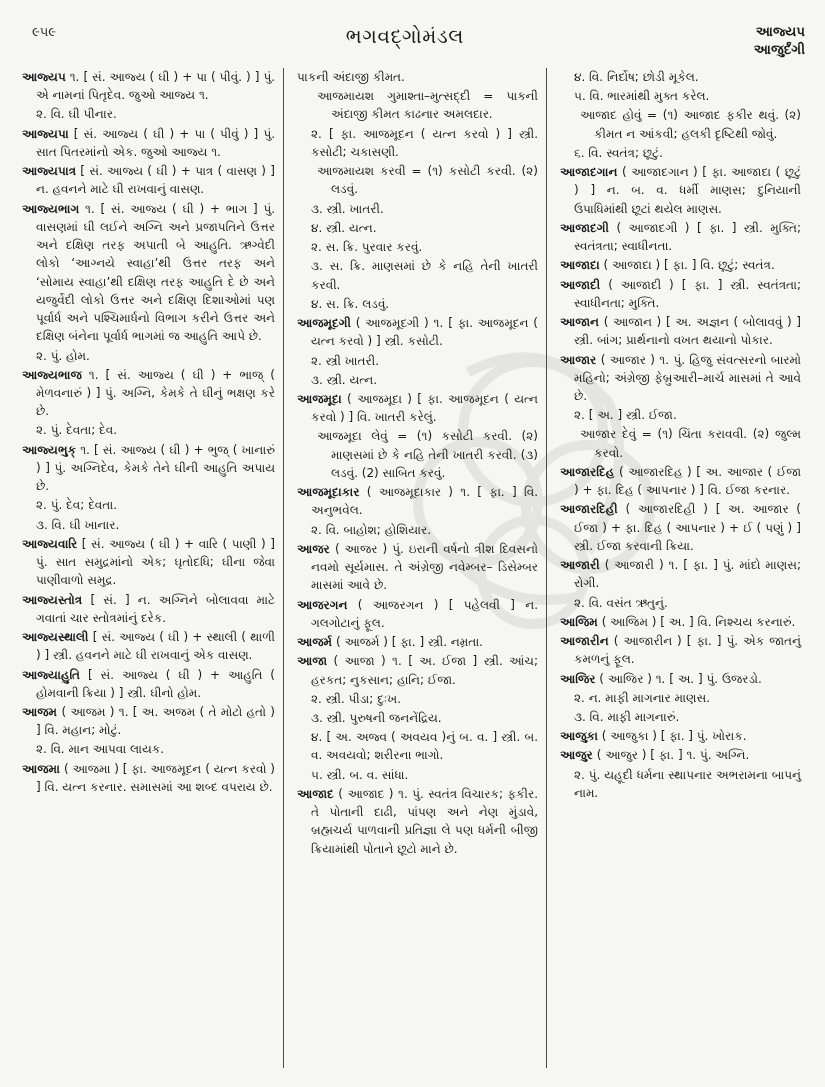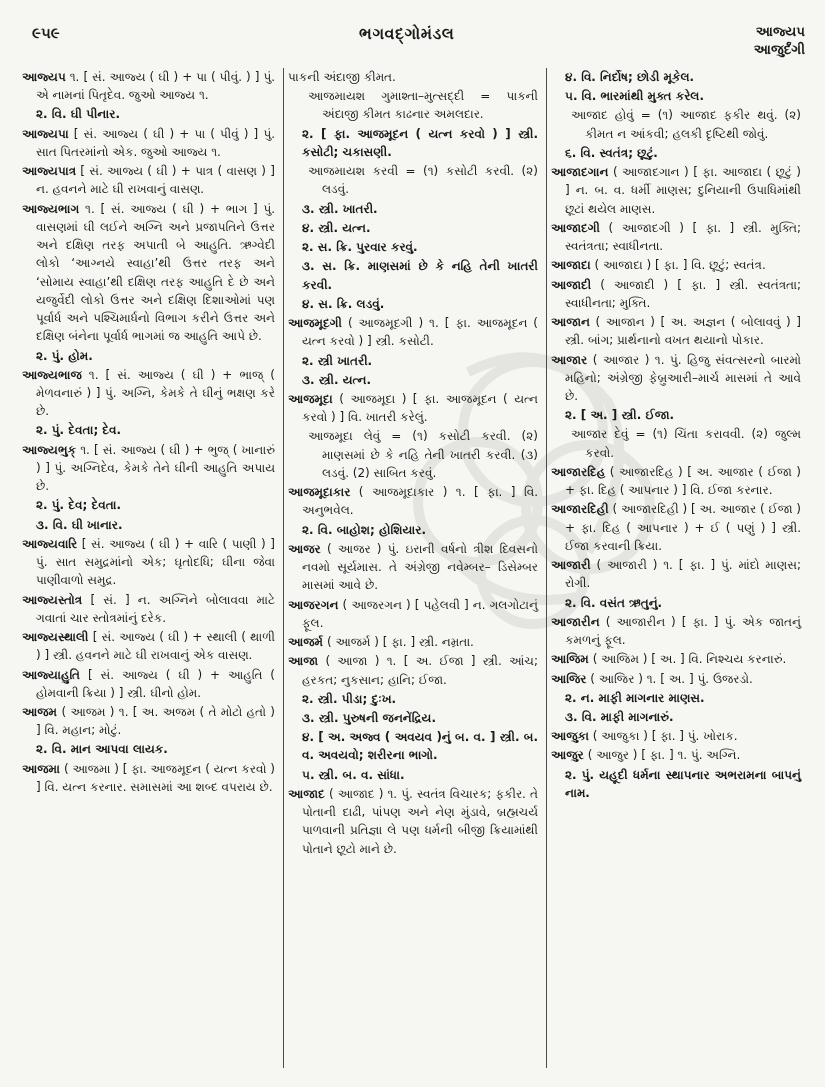--- a/index.html
+++ b/index.html
@@ -16,41 +16,41 @@
     color:var(--ink);
     font-family:"DejaVu Sans","Liberation Sans",sans-serif;
     position:relative;
     overflow:hidden;
   }
   .page{position:relative;width:825px;height:1087px;padding:22px 16px 10px 20px;}
   .header{
     display:flex;justify-content:space-between;align-items:flex-start;
     height:44px;margin-bottom:2px;
   }
-  .page-number{font-weight:bold;font-size:15px;padding-left:12px;padding-top:2px;}
-  .book-title{font-weight:bold;font-size:16px;letter-spacing:.5px;padding-top:2px;}
+  .page-number{font-weight:normal;font-size:13px;padding-left:12px;padding-top:2px;}
+  .book-title{font-weight:normal;font-size:20px;letter-spacing:.5px;padding-top:2px;}
   .running-head{
     text-align:right;font-weight:bold;font-size:13.5px;line-height:1.35;
     padding-right:4px;
   }
   .columns{
     position:relative;z-index:1;
     display:flex;height:1000px;
   }
   .col{
     width:263px;
     padding:0 8px 0 2px;
     font-size:12px;
     line-height:1.52;
     text-align:justify;
   }
-  .col + .col{border-left:1px solid var(--divider);padding-left:4px;}
+  .col + .col{border-left:1px solid var(--divider);padding-left:13px;}
   .col p{margin-bottom:1px;}
   p.entry{padding-left:14px;text-indent:-14px;}
-  p.sense{padding-left:14px;font-weight:bold;}
+  p.sense{padding-left:14px;}
   p.idiom{padding-left:34px;text-indent:-14px;}
   p.cont{padding-left:0;}
   .headword{font-weight:bold;}
   .watermark{
     position:absolute;z-index:0;
     left:408px;top:312px;width:250px;height:320px;
     pointer-events:none;
   }
 </style>
 </head>
@@ -136,22 +136,22 @@
         <p class="entry"><span class="headword">આજાદા</span> ( આજાદા ) [ ફા. ] વિ. છૂટું; સ્વતંત્ર.</p>
         <p class="entry"><span class="headword">આજાદી</span> ( આજાદી ) [ ફા. ] સ્ત્રી. સ્વતંત્રતા; સ્વાધીનતા; મુક્તિ.</p>
         <p class="entry"><span class="headword">આજાન</span> ( આજાન ) [ અ. અજ્ઞન ( બોલાવવું ) ] સ્ત્રી. બાંગ; પ્રાર્થનાનો વખત થયાનો પોકાર.</p>
         <p class="entry"><span class="headword">આજાર</span> ( આજાર ) ૧. પું. હિજુ સંવત્સરનો બારમો મહિનો; અંગ્રેજી ફેબ્રુઆરી–માર્ચ માસમાં તે આવે છે.</p>
         <p class="sense">૨. [ અ. ] સ્ત્રી. ઈજા.</p>
         <p class="idiom">આજાર દેવું = (૧) ચિંતા કરાવવી. (૨) જુલ્મ કરવો.</p>
         <p class="entry"><span class="headword">આજારદિહ</span> ( આજારદિહ ) [ અ. આજાર ( ઈજા ) + ફા. દિહ ( આપનાર ) ] વિ. ઈજા કરનાર.</p>
         <p class="entry"><span class="headword">આજારદિહી</span> ( આજારદિહી ) [ અ. આજાર ( ઈજા ) + ફા. દિહ ( આપનાર ) + ઈ ( પણું ) ] સ્ત્રી. ઈજા કરવાની ક્રિયા.</p>
         <p class="entry"><span class="headword">આજારી</span> ( આજારી ) ૧. [ ફા. ] પું. માંદો માણસ; રોગી.</p>
         <p class="sense">૨. વિ. વસંત ઋતુનું.</p>
+        <p class="entry"><span class="headword">આજિમ</span> ( આજિમ ) [ અ. ] વિ. નિશ્ચય કરનારું.</p>
         <p class="entry"><span class="headword">આજારીન</span> ( આજારીન ) [ ફા. ] પું. એક જાતનું કમળનું ફૂલ.</p>
-        <p class="entry"><span class="headword">આજિમ</span> ( આજિમ ) [ અ. ] વિ. નિશ્ચય કરનારું.</p>
         <p class="entry"><span class="headword">આજિર</span> ( આજિર ) ૧. [ અ. ] પું. ઉજરડો.</p>
         <p class="sense">૨. ન. માફી માગનાર માણસ.</p>
         <p class="sense">૩. વિ. માફી માગનારું.</p>
         <p class="entry"><span class="headword">આજુકા</span> ( આજુકા ) [ ફા. ] પું. ખોરાક.</p>
         <p class="entry"><span class="headword">આજુર</span> ( આજુર ) [ ફા. ] ૧. પું. અગ્નિ.</p>
         <p class="sense">૨. પું. યહૂદી ધર્મના સ્થાપનાર અભરામના બાપનું નામ.</p>
       </div>
   </div>
 
 </div>

